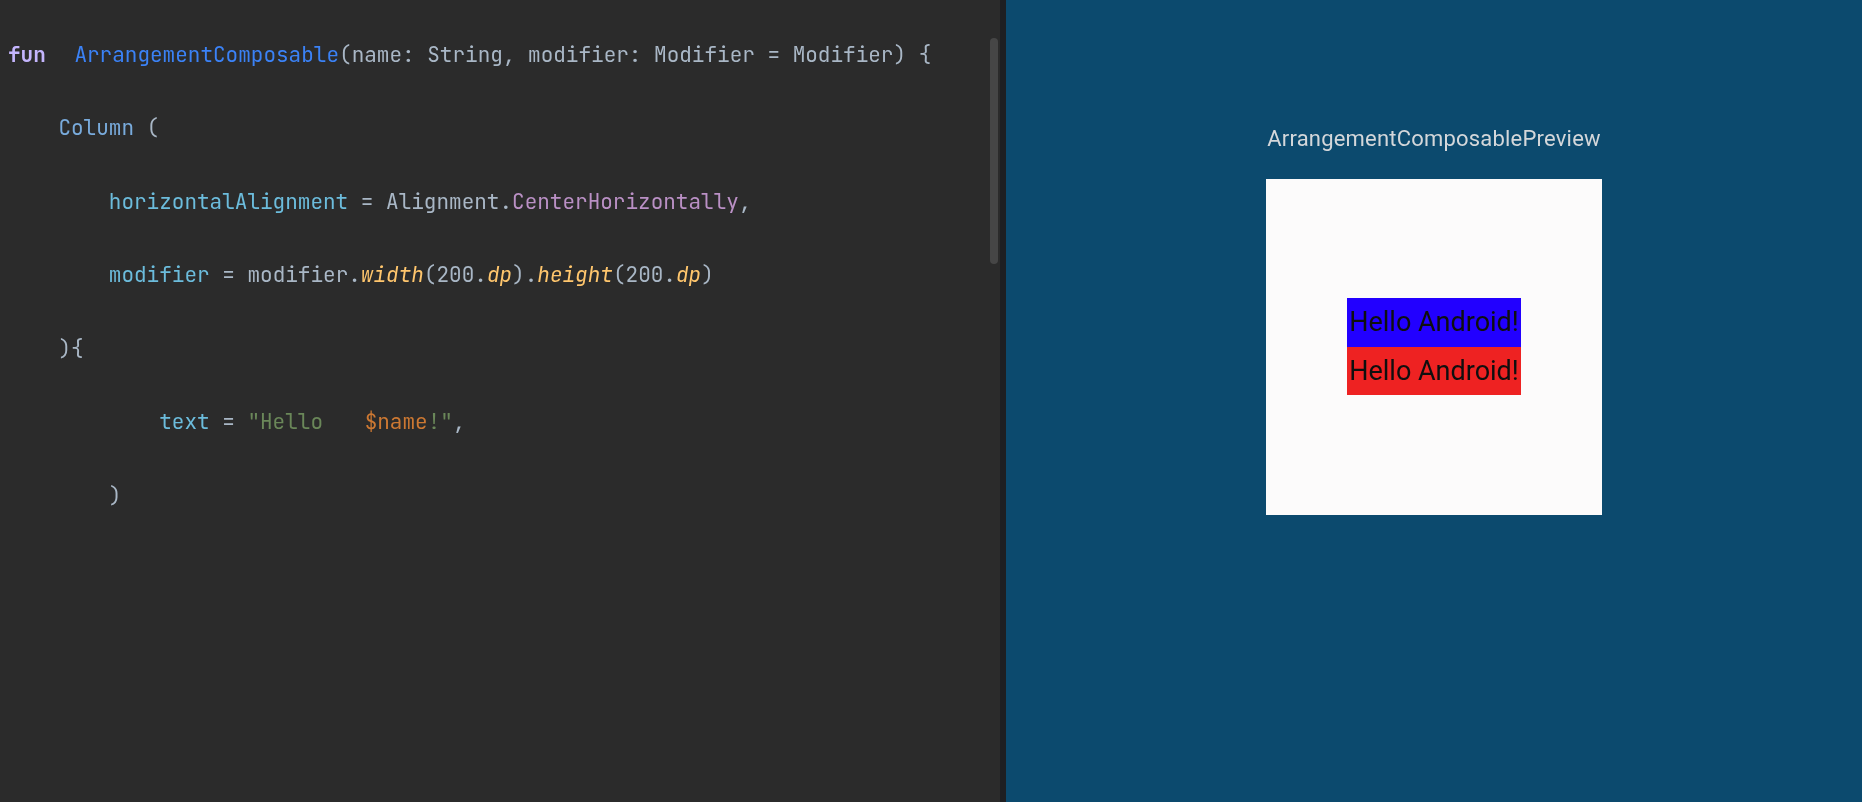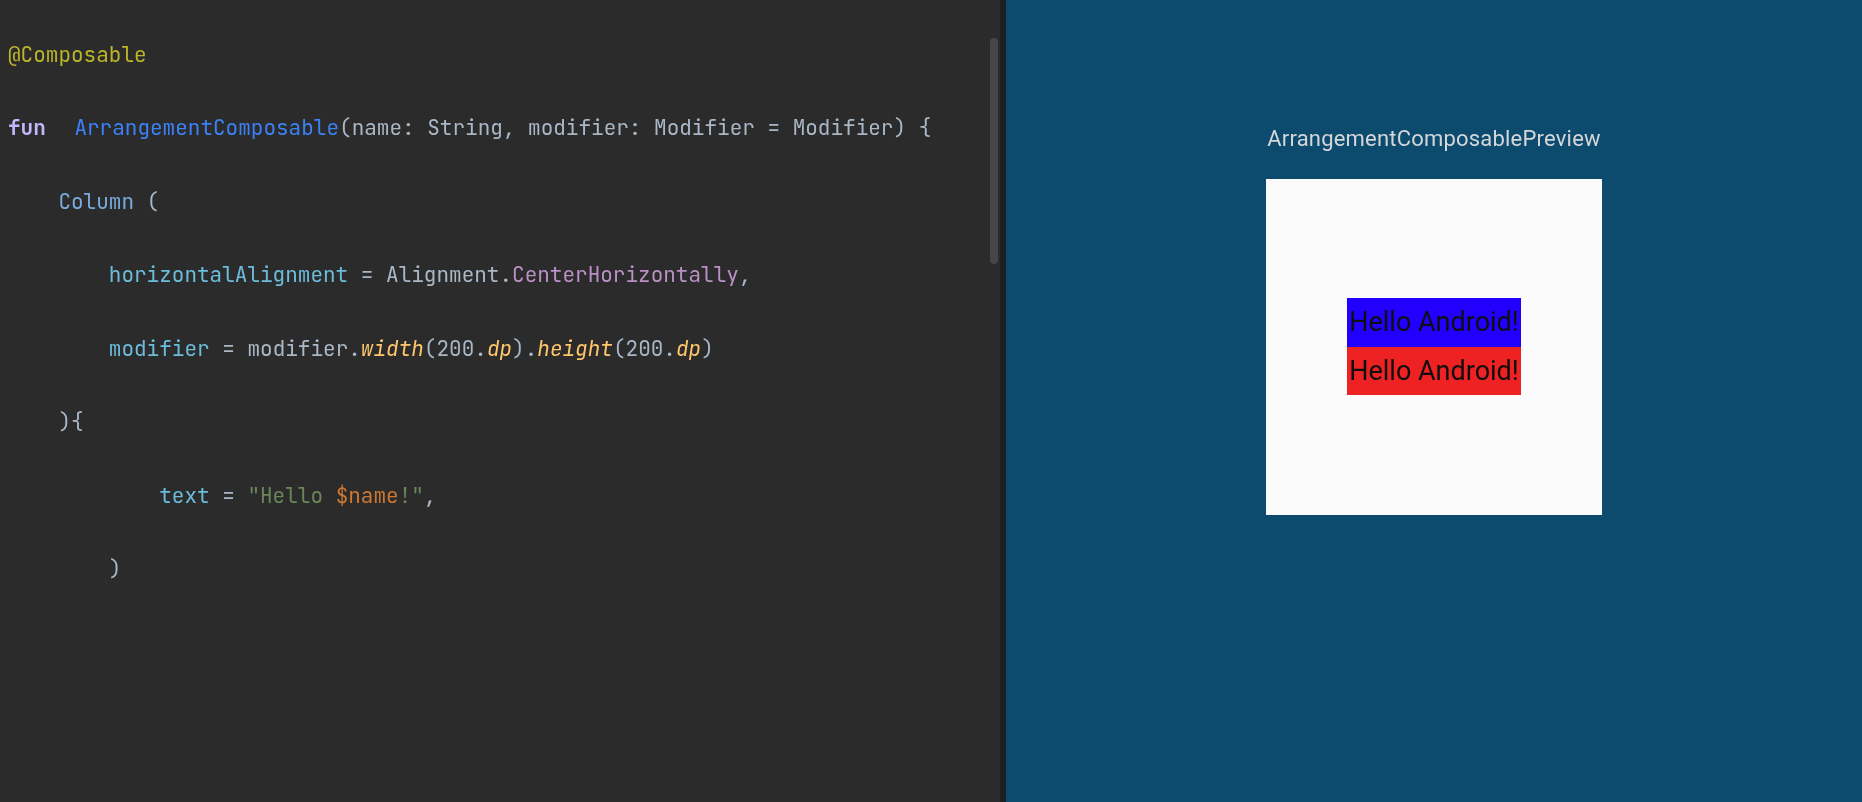--- a/index.html
+++ b/index.html
@@ -83,30 +83,29 @@
   
   .c-ann     { color: #bbb529; }           
   .c-kw      { color: #c4b5fd; font-weight: bold; }           
   .c-fn      { color: #3b82f6; margin-left: 16px; }           
   .c-type    { color: #79abdc; }           
   .c-param   { color: #6cbcdc; }           
   .c-mem     { color: #ba90c5; }           
   .c-ital    { color: #ffc66d; font-style: italic; } 
   .c-default { color: #a9b7c6; }           
   .c-str     { color: #6a8759; }           
-  .c-tmpl    { color: #cc7832; }           
+  .c-tmpl    { color: #cc7832; margin-left: 29px; }           
 
   .line { display: block; }
 </style>
 </head>
 <body>
 
 <div class="editor-pane">
   <div class="editor-content">
-<span class="line"><span class="c-ann">@Composable</span></span>
 <span class="line"><span class="c-kw">fun</span> <span class="c-fn">ArrangementComposable</span><span class="c-default">(name: String, modifier: Modifier = Modifier) {</span></span>
 <span class="line">    <span class="c-type">Column</span><span class="c-default"> (</span></span>
 <span class="line">        <span class="c-param">horizontalAlignment</span><span class="c-default"> = </span><span class="c-default">Alignment</span><span class="c-default">.</span><span class="c-mem">CenterHorizontally</span><span class="c-default">,</span></span>
 <span class="line">        <span class="c-param">modifier</span><span class="c-default"> = </span><span class="c-default">modifier</span><span class="c-default">.</span><span class="c-ital">width</span><span class="c-default">(</span><span class="c-default">200</span><span class="c-default">.</span><span class="c-ital">dp</span><span class="c-default">)</span><span class="c-default">.</span><span class="c-ital">height</span><span class="c-default">(</span><span class="c-default">200</span><span class="c-default">.</span><span class="c-ital">dp</span><span class="c-default">)</span></span>
 <span class="line">    <span class="c-default">){</span></span>
 <span class="line">            <span class="c-param">text</span><span class="c-default"> = </span><span class="c-str">"Hello </span><span class="c-tmpl">$name</span><span class="c-str">!"</span><span class="c-default">,</span></span>
 <span class="line">        <span class="c-default">)</span></span>
 
 
 

